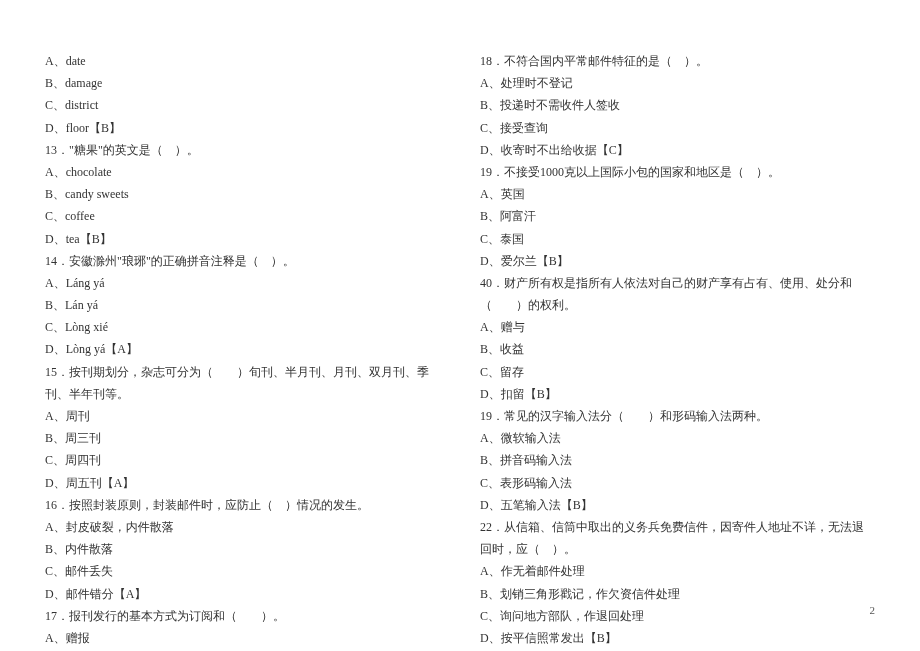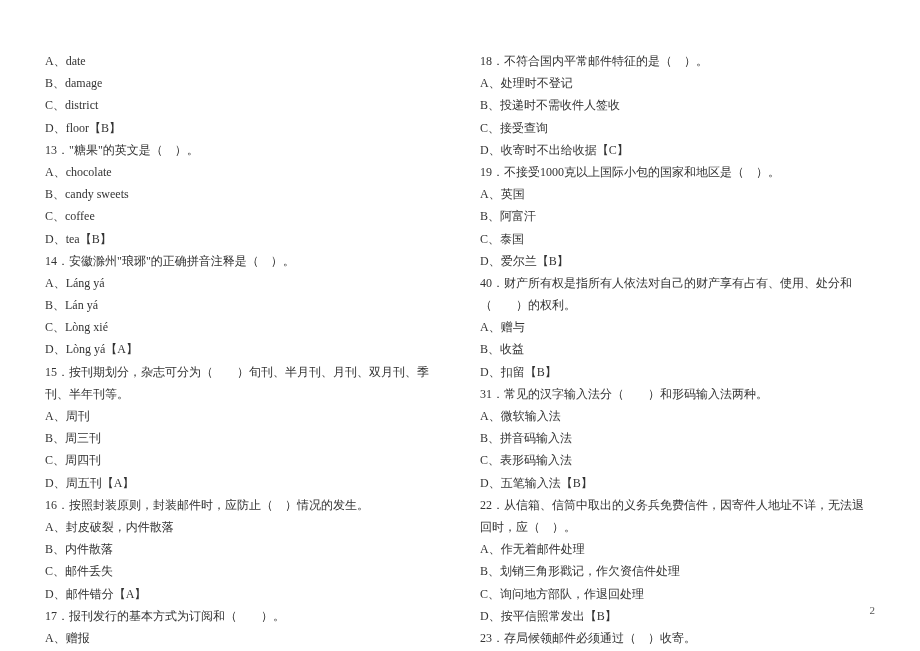--- a/index.html
+++ b/index.html
@@ -78,22 +78,23 @@
     <div class="line">C、接受查询</div>
     <div class="line">D、收寄时不出给收据【C】</div>
     <div class="line">19．不接受1000克以上国际小包的国家和地区是（　）。</div>
     <div class="line">A、英国</div>
     <div class="line">B、阿富汗</div>
     <div class="line">C、泰国</div>
     <div class="line">D、爱尔兰【B】</div>
     <div class="line" style="white-space:normal">40．财产所有权是指所有人依法对自己的财产享有占有、使用、处分和（　　）的权利。</div>
     <div class="line">A、赠与</div>
     <div class="line">B、收益</div>
+    <div class="line">C、留存</div>
     <div class="line">D、扣留【B】</div>
-    <div class="line">31．常见的汉字输入法分（　　）和形码输入法两种。</div>
+    <div class="line">19．常见的汉字输入法分（　　）和形码输入法两种。</div>
     <div class="line">A、微软输入法</div>
     <div class="line">B、拼音码输入法</div>
     <div class="line">C、表形码输入法</div>
     <div class="line">D、五笔输入法【B】</div>
     <div class="line" style="white-space:normal">22．从信箱、信筒中取出的义务兵免费信件，因寄件人地址不详，无法退回时，应（　）。</div>
     <div class="line">A、作无着邮件处理</div>
     <div class="line">B、划销三角形戳记，作欠资信件处理</div>
     <div class="line">C、询问地方部队，作退回处理</div>
     <div class="line">D、按平信照常发出【B】</div>
     <div class="line">23．存局候领邮件必须通过（　）收寄。</div>

